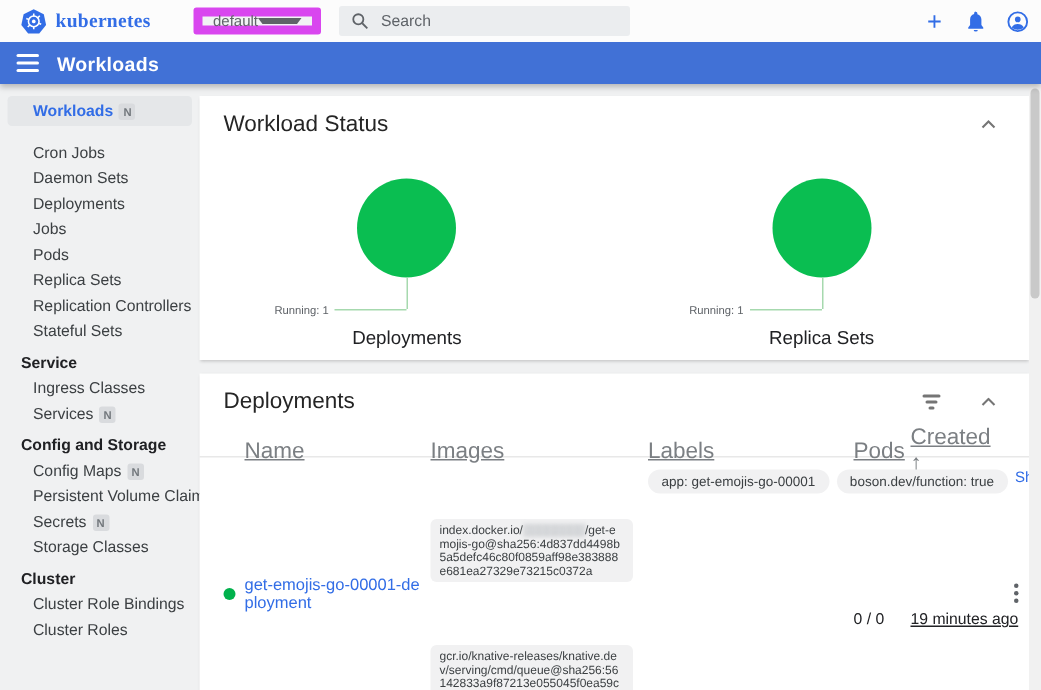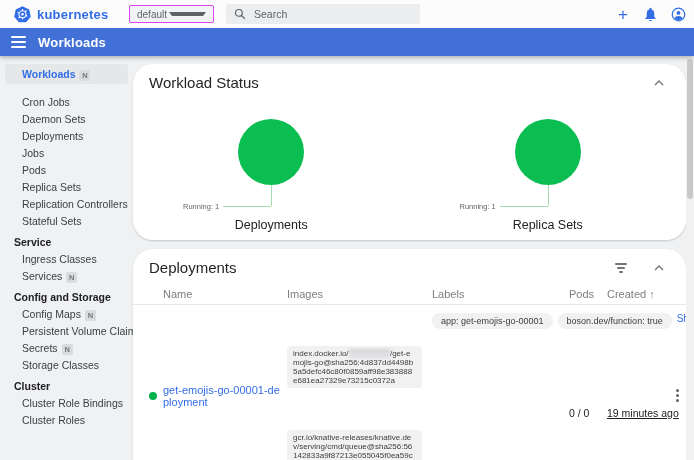--- a/index.html
+++ b/index.html
@@ -2,23 +2,23 @@
 <html><head>
 <meta charset="utf-8">
 <style>
   * { margin:0; padding:0; box-sizing:border-box; }
   html,body { width:694px; height:460px; overflow:hidden; }
   body { font-family:"Liberation Sans", sans-serif; background:#f0f1f2; }
   .app { position:relative; width:694px; height:460px; overflow:hidden; background:#f0f1f2; }
 
   
   .appbar { position:absolute; top:0; left:0; width:694px; height:28px; background:#fcfcfc; display:flex; align-items:center; z-index:5; }
-  .brand { display:flex; align-items:center; gap:6px; margin-left:14px; cursor:pointer; }
+  .brand { display:flex; align-items:center; gap:6px; margin-left:14px; cursor:pointer;font-family:Liberation Serif, serif; }
   .brand-text { color:#326de6; font-size:13px; font-weight:bold; letter-spacing:.2px; }
-  .ns-select { position:absolute; left:129px; top:5px; width:85px; height:18px; background:#f1f3f4; border:1px solid #d946ef; border-radius:2px; display:flex; align-items:center; padding:0 7px; cursor:pointer; }
+  .ns-select { position:absolute; left:129px; top:5px; width:85px; height:18px; background:#f1f3f4; border:6px solid #d946ef; border-radius:2px; display:flex; align-items:center; padding:0 7px; cursor:pointer; }
   .ns-select span { font-size:10px; color:#5f6368; flex:1; }
   .caret { width:0; height:0; border-left:3.5px solid transparent; border-right:3.5px solid transparent; border-top:4px solid #5f6368; }
   .search-box { position:absolute; left:226px; top:4px; width:194px; height:20px; background:#ebedef; border-radius:2px; display:flex; align-items:center; padding:0 8px; gap:8px; }
   .search-box input { border:none; background:transparent; outline:none; font-size:10.5px; color:#3c4043; width:140px; font-family:"Liberation Sans", sans-serif; }
   .search-box input::placeholder { color:#5f6368; opacity:1; }
   .appbar-actions { position:absolute; right:8px; top:0; height:28px; display:flex; align-items:center; gap:14px; }
   .plus-icon { color:#326de6; font-size:17px; font-weight:300; line-height:1; cursor:pointer; padding:0 2px; }
   .icon-btn { cursor:pointer; display:flex; align-items:center; }
 
   
@@ -30,42 +30,42 @@
   
   .sidebar { position:absolute; top:56px; left:0; width:133px; bottom:0; padding-top:8px; overflow:hidden; }
   .nav-item { font-size:10.5px; color:#3c4043; line-height:17px; padding-left:22px; white-space:nowrap; cursor:pointer; }
   .nav-item.active-wrap { margin:0 5px 10px 5px; background:#e5e7e9; border-radius:3px; height:20px; line-height:20px; padding-left:17px; }
   .nav-item.active-wrap .lbl { color:#326de6; font-weight:bold; }
   .nav-header { font-size:10.5px; font-weight:bold; color:#202124; line-height:17px; padding-left:14px; margin-top:4px; white-space:nowrap; }
   .ns-badge { display:inline-block; width:11px; height:11px; background:#d9dbde; color:#73787d; font-size:7.5px; font-weight:bold; text-align:center; line-height:11px; border-radius:2px; margin-left:4px; vertical-align:0.5px; }
 
   
   .main { position:absolute; top:56px; left:133px; right:8px; bottom:0; padding-top:8px; }
-  .card { background:#fff; border-radius:20px; box-shadow:0 1px 2px rgba(0,0,0,.18); margin-bottom:9px; position:relative; }
+  .card { background:#fff; border-radius:0; box-shadow:0 1px 2px rgba(0,0,0,.18); margin-bottom:9px; position:relative; }
   .card-head { display:flex; align-items:center; padding:9px 16px 0 16px; }
   .card-title { font-size:15px; color:#252525; flex:1; line-height:20px; }
   .head-icons { display:flex; align-items:center; gap:22px; padding-right:4px; }
   .filter-icon { display:flex; flex-direction:column; gap:2.5px; align-items:center; cursor:pointer; padding:3px; }
   .filter-icon i { display:block; height:1.5px; background:#757575; border-radius:1px; }
   .filter-icon i:nth-child(1){ width:12px; } .filter-icon i:nth-child(2){ width:8px; } .filter-icon i:nth-child(3){ width:4px; }
   .chev-up { cursor:pointer; padding:2px; display:flex; }
 
   
   .charts { display:flex; }
   .chart { flex:1; position:relative; }
   .pie { width:66px; height:66px; border-radius:50%; margin:26px auto 0 auto; }
   .connector { position:relative; height:22px; }
   .v-line { position:absolute; left:50%; top:0; width:1px; height:21px; background:#a6d9ae; }
   .h-line { position:absolute; right:50%; top:21px; width:48px; height:1px; background:#a6d9ae; }
   .run-label { position:absolute; right:calc(50% + 52px); top:17px; font-size:7.5px; color:#5f6368; white-space:nowrap; }
   .chart-title { text-align:center; font-size:12.5px; color:#202124; margin-top:11px; padding-bottom:14px; }
   .ws-card { height:176px; overflow:hidden; }
 
   
-  .tbl-head { display:grid; grid-template-columns:20px 124px 145px 137px 38px 64px 1fr; align-items:center; height:21px; padding:0 10px; color:#7b7f83; font-size:11px; margin-top:5px; }
+  .tbl-head { display:grid; grid-template-columns:20px 124px 145px 137px 38px 64px 1fr; align-items:center; height:21px; padding:0 10px; color:#7b7f83; font-size:15px; margin-top:5px;text-decoration:underline; }
   .divider { height:1px; background:#e8e8e8; }
   .tbl-row { display:grid; grid-template-columns:20px 124px 145px 137px 38px 64px 1fr; padding:5px 10px 9px 10px; }
   .dot { width:8px; height:8px; border-radius:50%; background:#00b14c; align-self:center; justify-self:center; }
   .row-name { align-self:center; font-size:11px; color:#326de6; cursor:pointer; text-decoration:none; padding-right:6px; word-break:break-all; }
   .imgs-cell { display:flex; flex-direction:column; gap:6px; padding-right:10px; }
   .img-chip { background:#f1f1f2; border-radius:4px; padding:3px 6px; font-size:8px; line-height:9px; color:#3c4043; word-break:break-all;margin-top:36px; }
   .redacted { filter:blur(1.4px); color:#9aa0a6; letter-spacing:-.5px; }
   .labels-cell { display:flex; flex-direction:row; gap:5px; align-items:flex-start; padding-top:3px; }
   .label-chip { background:#f1f1f2; border-radius:10px; padding:3px 9px; font-size:9px; color:#3c4043; white-space:nowrap; }
   .label-line { display:flex; align-items:center; gap:9px; }

